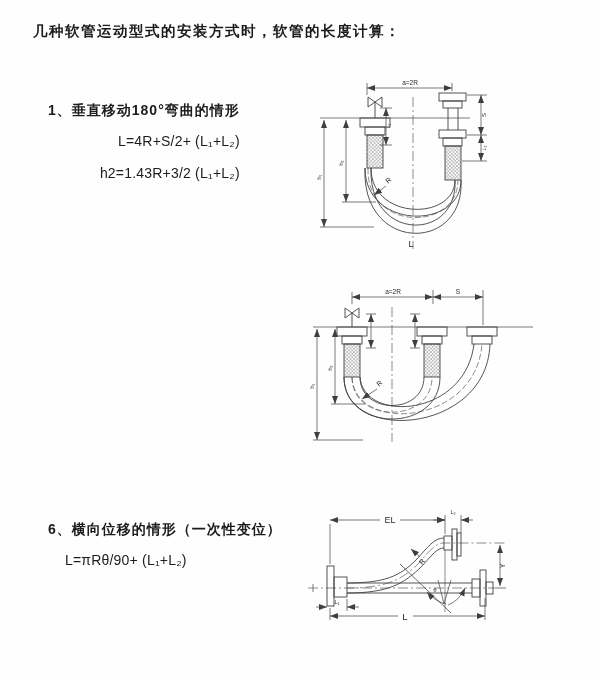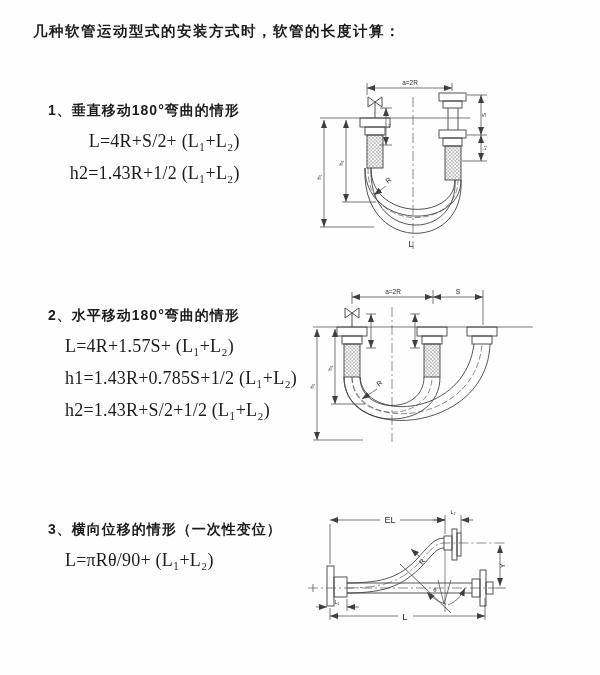--- a/index.html
+++ b/index.html
@@ -5,52 +5,46 @@
   html,body{margin:0;padding:0;background:#ffffff;}
   .page{
     position:relative;width:600px;height:675px;background:#fefefe;
     font-family:"Liberation Sans","DejaVu Sans",sans-serif;color:#1c1c1c;overflow:hidden;
   }
   .title{
     position:absolute;left:33px;top:22px;font-size:14.5px;font-weight:600;letter-spacing:1.5px;
   }
   .section{position:absolute;left:48px;}
   .section .heading{font-size:14px;font-weight:600;letter-spacing:1px;margin:0 0 10px 0;}
-  .section .formula{font-size:18px;font-weight:400;margin:0 0 0 17px;height:32px;line-height:22px;letter-spacing:.2px;font-family:Liberation Serif, serif;}
+  .section .formula{font-size:14px;font-weight:400;margin:0 0 0 17px;height:32px;line-height:22px;letter-spacing:.2px;}
   #sec1{top:102px;text-align:right;}
   #sec2{top:307px;}
   #sec3{top:521px;}
   .diag{position:absolute;}
   #d1{left:310px;top:75px;}
   #d2{left:305px;top:282px;}
   #d3{left:300px;top:500px;}
   svg text{fill:#2b2b2b;font-family:"Liberation Sans","DejaVu Sans",sans-serif;}
 </style>
 </head>
 <body>
 
 <div class="page">
 
   <div class="title">几种软管运动型式的安装方式时，软管的长度计算：</div>
 
   <div class="section" id="sec1">
     <p class="heading">1、垂直移动180°弯曲的情形</p>
     <p class="formula">L=4R+S/2+ (L₁+L₂)</p>
-    <p class="formula">h2=1.43R+1/2 (L₁+L₂)</p>
+    <p class="formula">h2=1.43R+3/2 (L₁+L₂)</p>
   </div>
 
-  <div class="section" id="sec2">
-    <p class="heading">2、水平移动180°弯曲的情形</p>
-    <p class="formula">L=4R+1.57S+ (L₁+L₂)</p>
-    <p class="formula">h1=1.43R+0.785S+1/2 (L₁+L₂)</p>
-    <p class="formula">h2=1.43R+S/2+1/2 (L₁+L₂)</p>
-  </div>
 
   <div class="section" id="sec3">
-    <p class="heading">3、横向位移的情形（一次性变位）</p>
+    <p class="heading">6、横向位移的情形（一次性变位）</p>
     <p class="formula">L=πRθ/90+ (L₁+L₂)</p>
   </div>
 
   <svg id="d1" class="diag" width="290" height="180" viewBox="0 0 290 180">
     <defs>
       <pattern id="bd1" width="3.5" height="3.5" patternUnits="userSpaceOnUse">
         <path d="M0 3.5L3.5 0M0 0L3.5 3.5" stroke="#8a8a8a" stroke-width="0.5"></path>
       </pattern>
       <marker id="ar1" orient="auto-start-reverse" markerWidth="10" markerHeight="8" refX="8" refY="3" markerUnits="userSpaceOnUse">
         <path d="M0 0L8 3L0 6Z" fill="#3f3f3f"></path>

